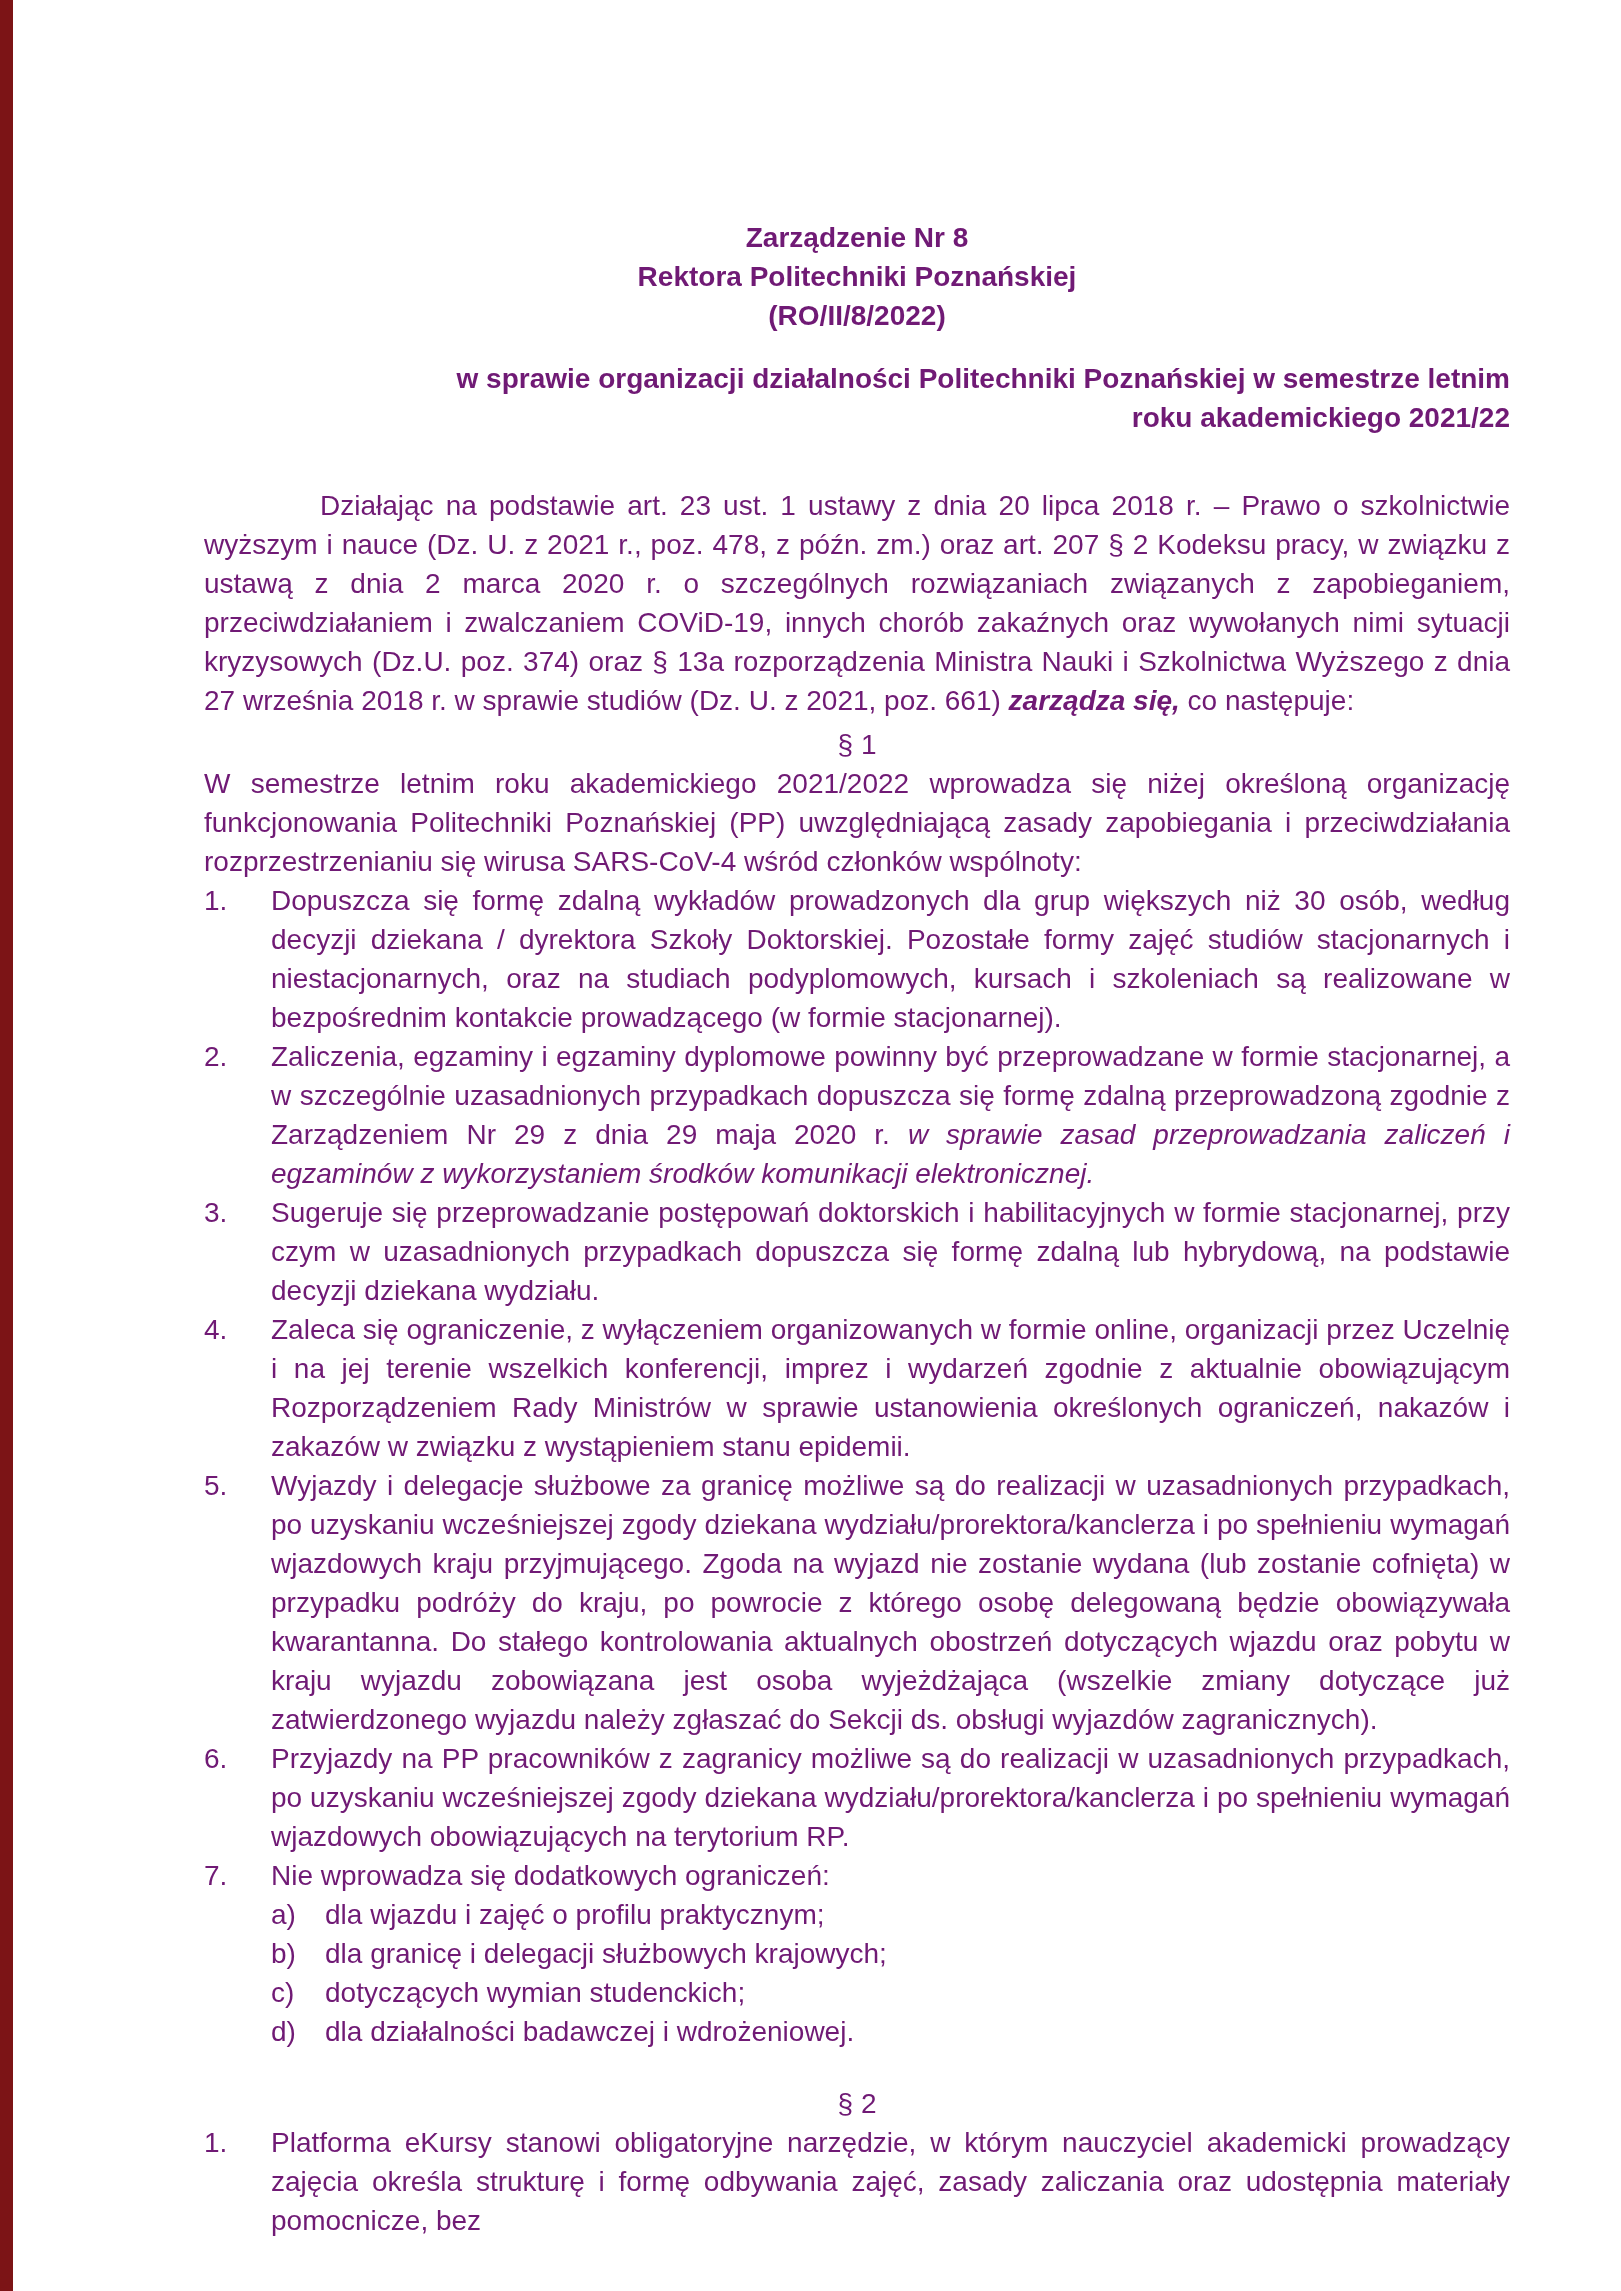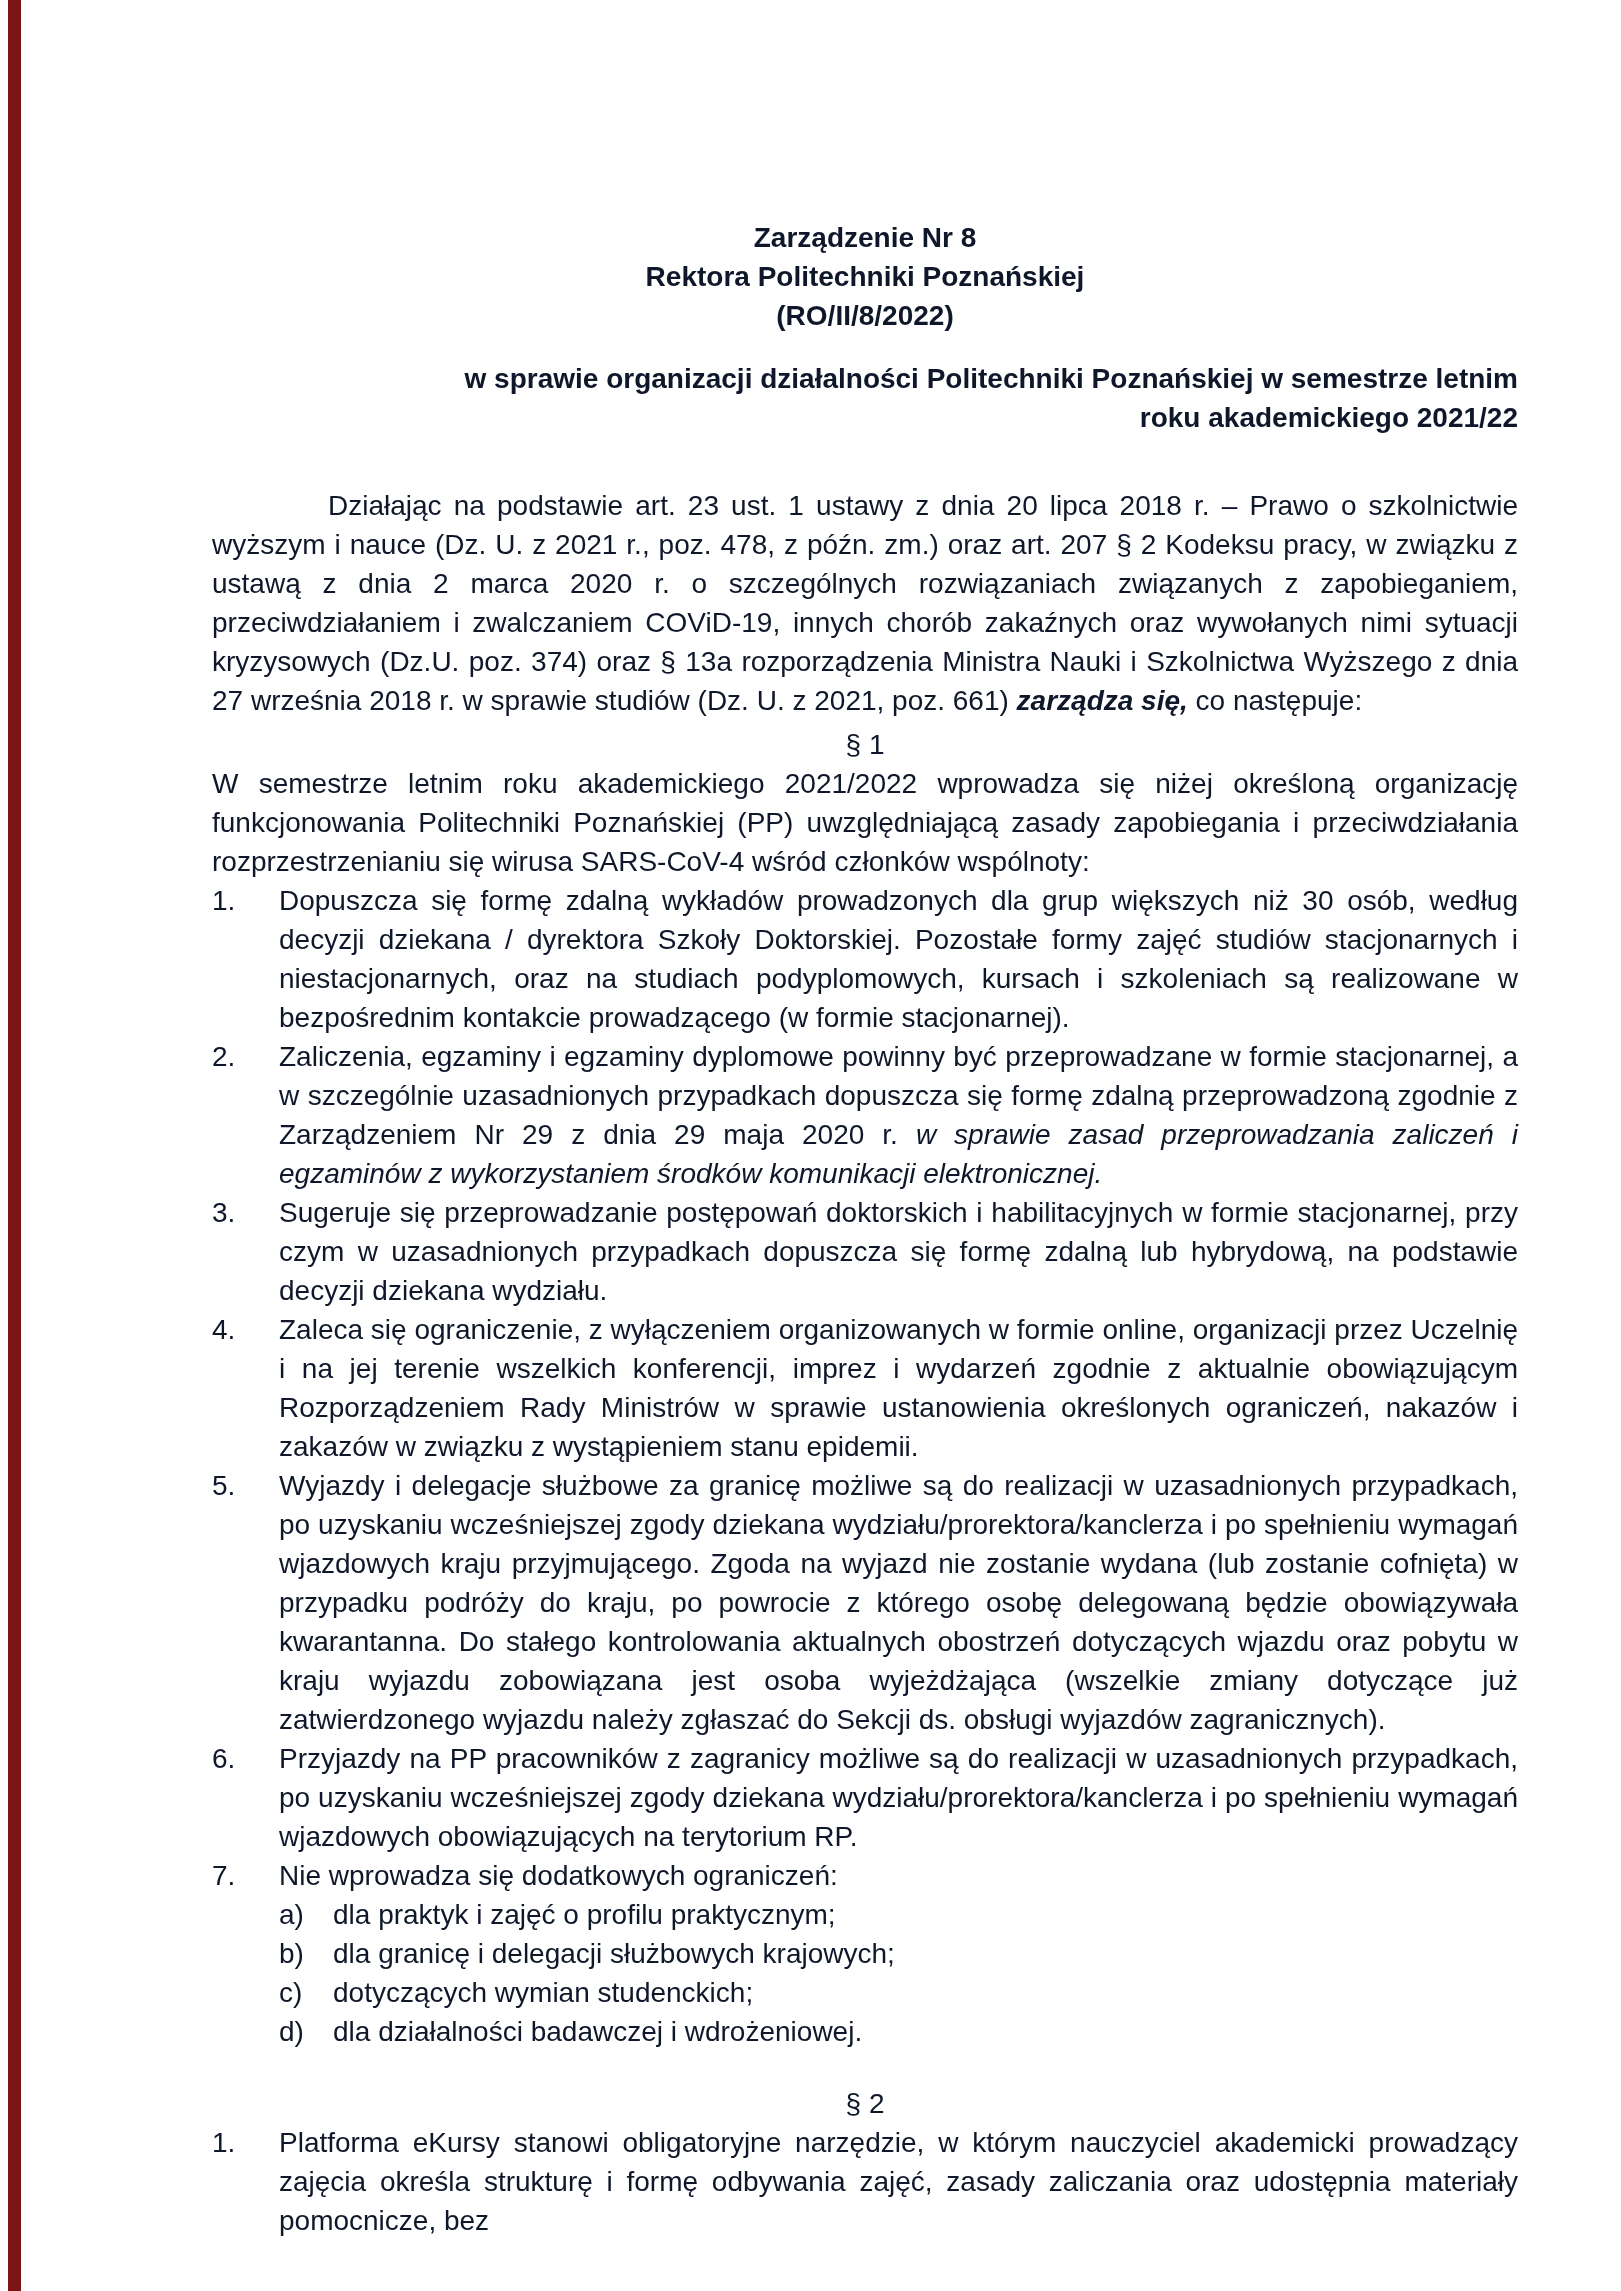--- a/index.html
+++ b/index.html
@@ -54,21 +54,21 @@
   .li .num { flex: 0 0 67px; }
   .li .body { flex: 1; text-align: justify; }
   .li.sub { margin-left: 67px; }
   .li.sub .num { flex: 0 0 54px; }
   .it { font-style: italic; }
   b { font-weight: bold; font-style: italic; }
 </style>
 </head>
 <body style="background: rgb(255, 255, 255);">
 
-<div class="page" style="color: #0f172a; margin-left: 8px;">
+<div class="page" style="color: #701a75;">
   <div class="accent-bar" style="background: rgb(124, 20, 22);"></div>
   <div class="content">
 
     <div class="title-block">
       <div>Zarządzenie Nr 8</div>
       <div>Rektora Politechniki Poznańskiej</div>
       <div>(RO/II/8/2022)</div>
     </div>
 
     <div class="subject-block">
@@ -104,21 +104,21 @@
         <div class="li">
           <span class="num">6.</span>
           <div class="body"><span>Przyjazdy na PP pracowników z zagranicy możliwe są do realizacji w uzasadnionych przypadkach, po uzyskaniu wcześniejszej zgody dziekana wydziału/prorektora/kanclerza i po spełnieniu wymagań wjazdowych obowiązujących na terytorium RP.</span></div>
         </div>
         <div class="li">
           <span class="num">7.</span>
           <div class="body"><span>Nie wprowadza się dodatkowych ograniczeń:</span></div>
         </div>
         <div class="li sub">
           <span class="num">a)</span>
-          <div class="body">dla praktyk i zajęć o profilu praktycznym;</div>
+          <div class="body">dla wjazdu i zajęć o profilu praktycznym;</div>
         </div>
         <div class="li sub">
           <span class="num">b)</span>
           <div class="body">dla granicę i delegacji służbowych krajowych;</div>
         </div>
         <div class="li sub">
           <span class="num">c)</span>
           <div class="body">dotyczących wymian studenckich;</div>
         </div>
         <div class="li sub">

